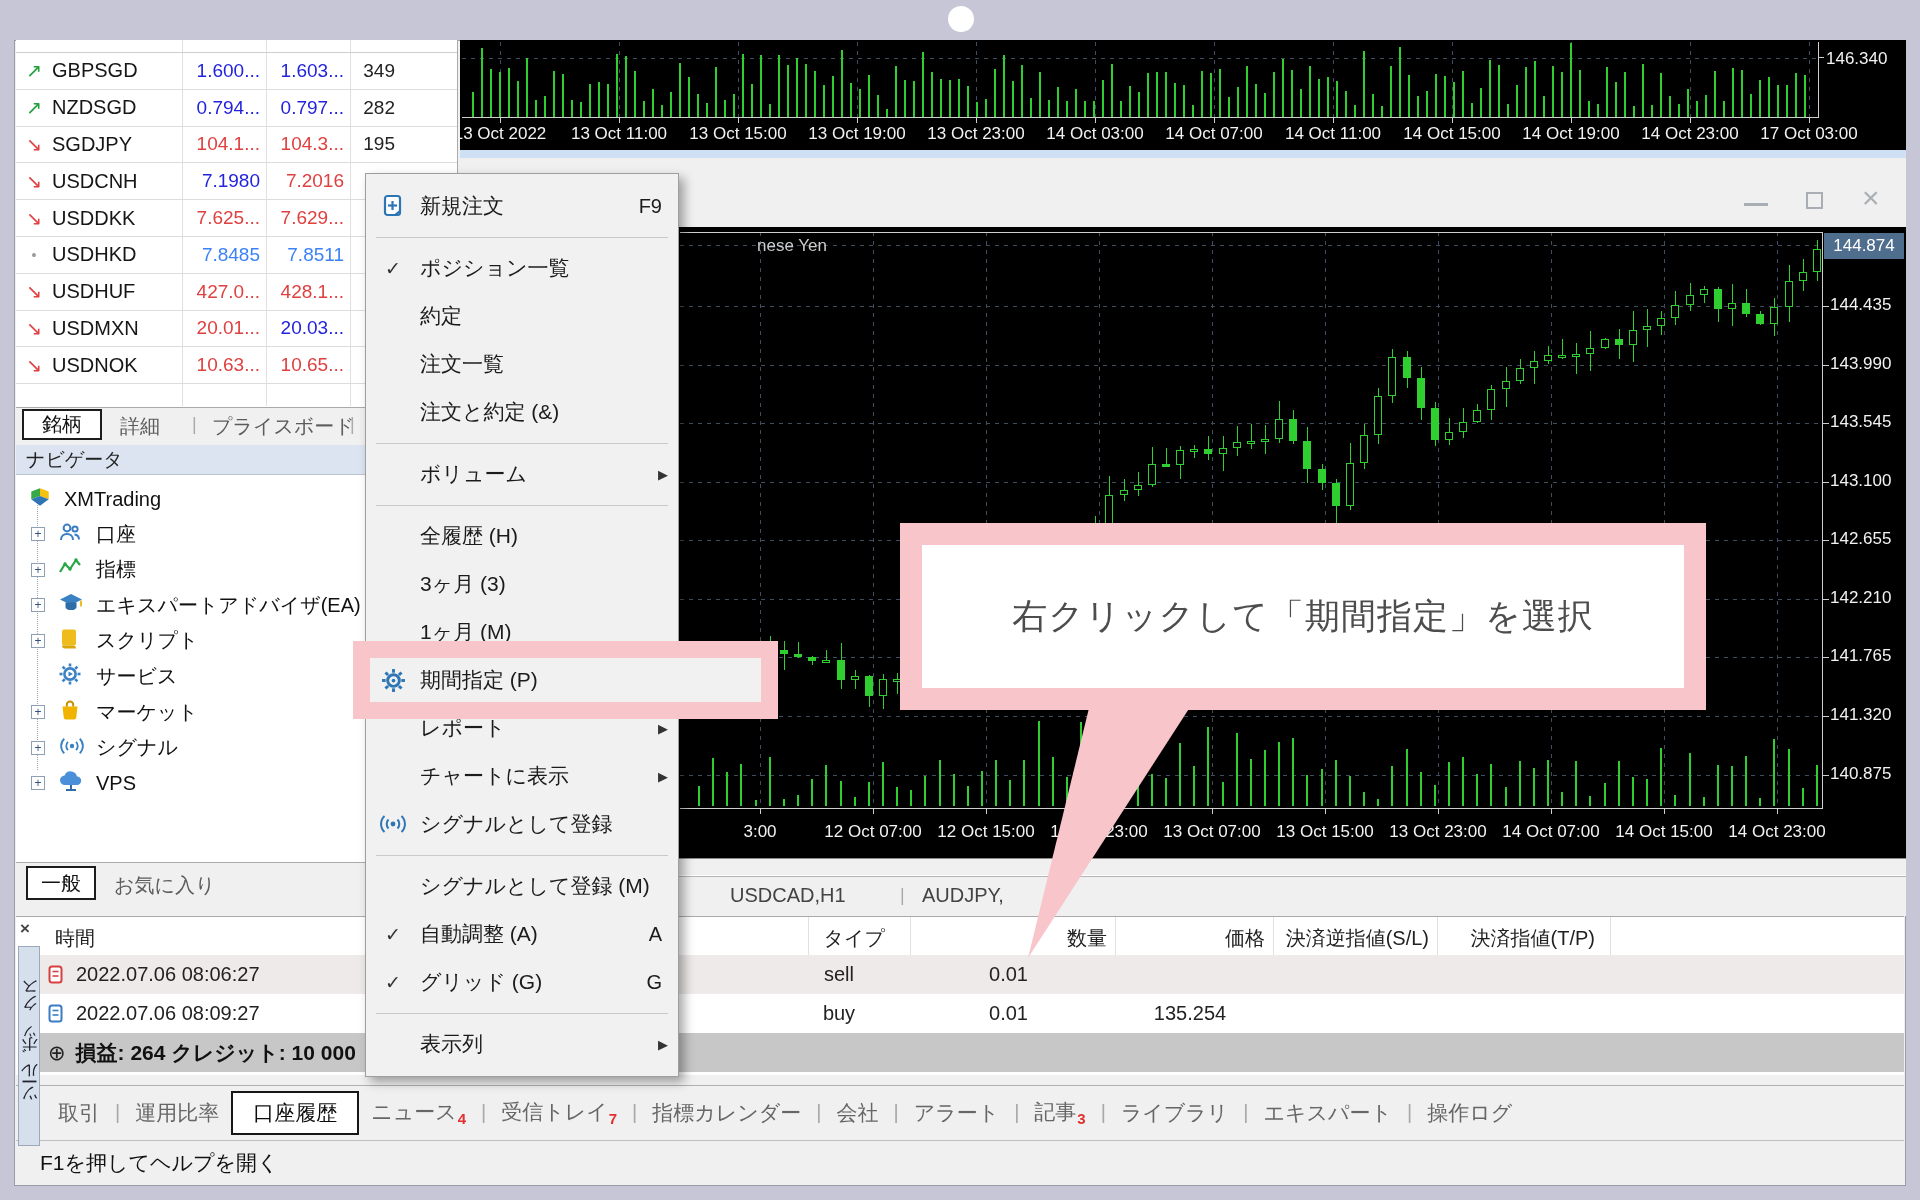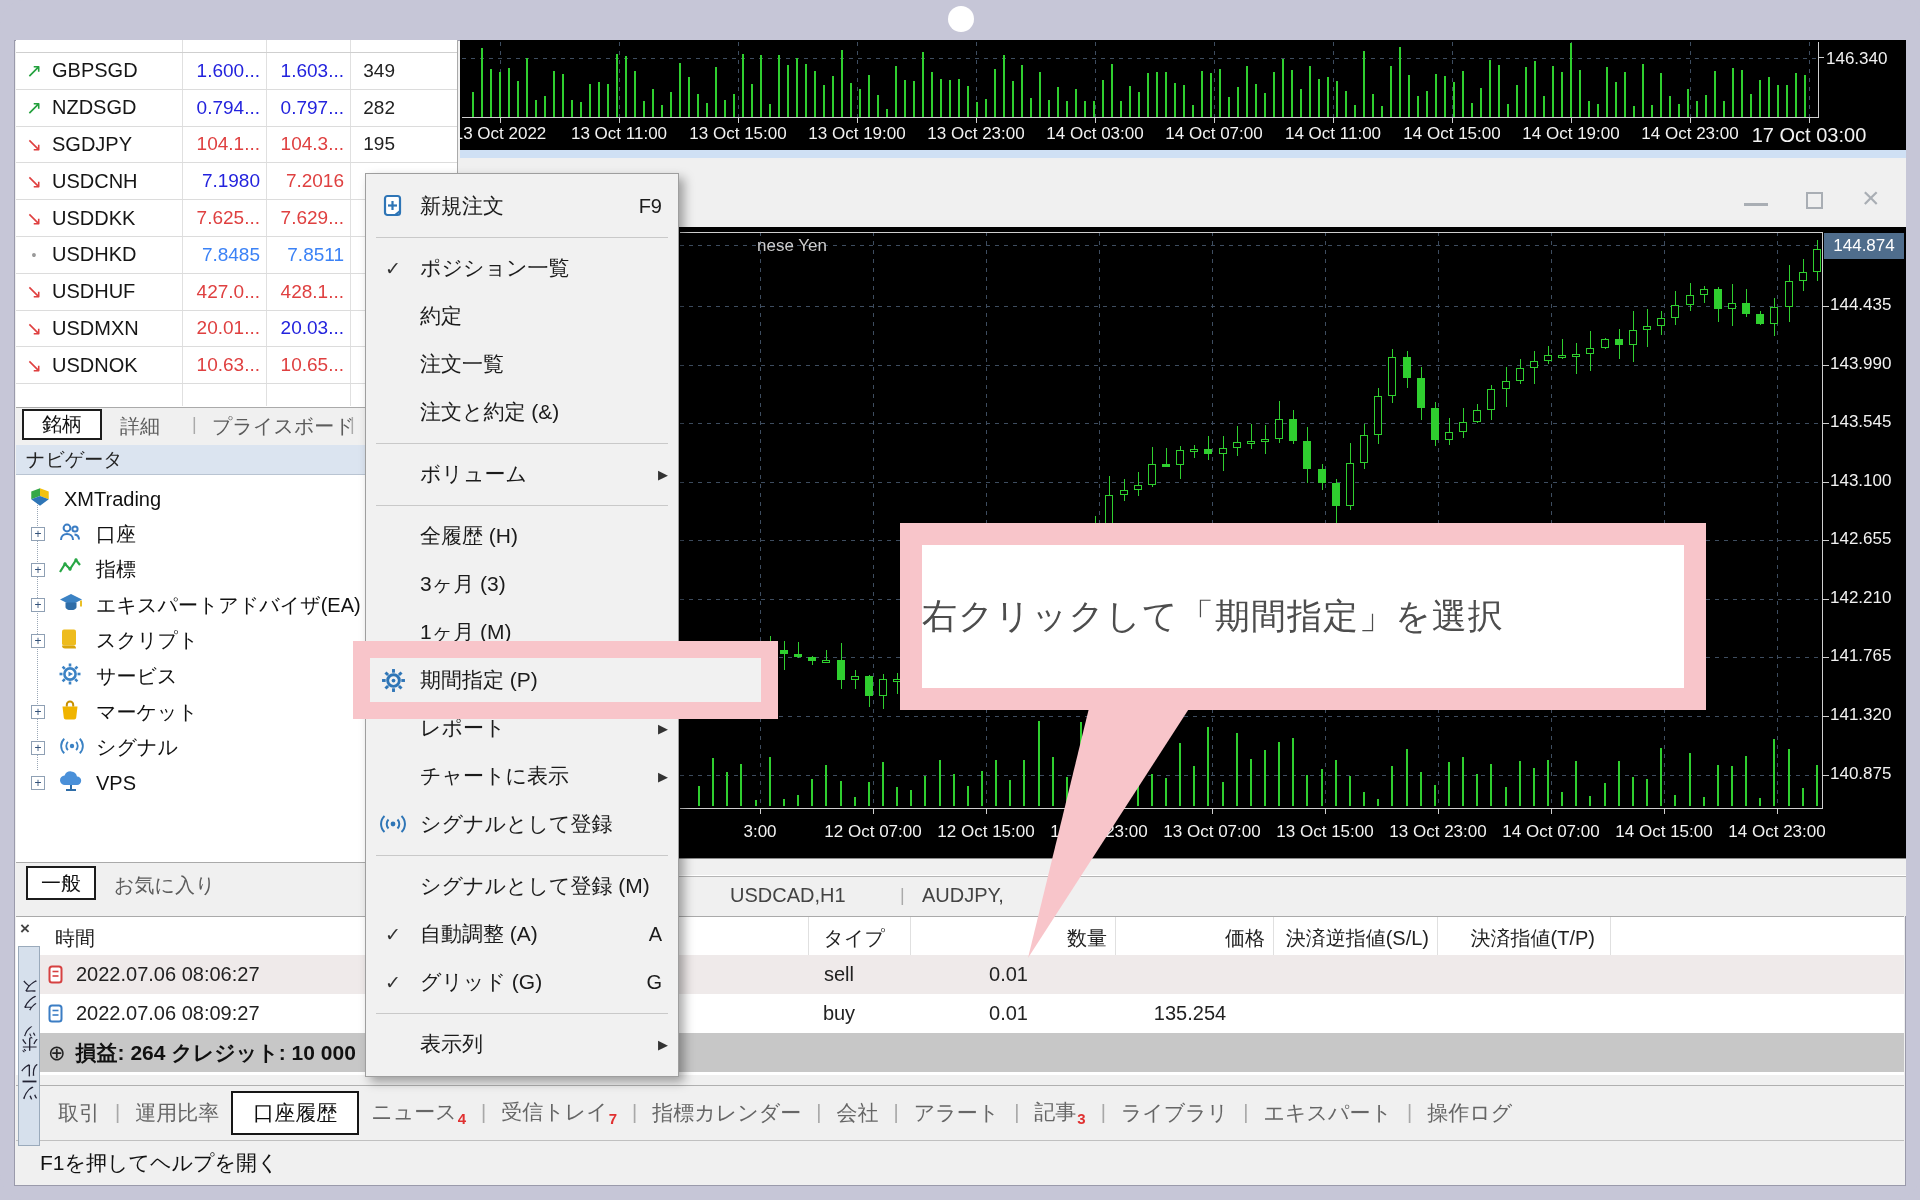--- a/index.html
+++ b/index.html
@@ -48,21 +48,21 @@
   .vgrid{position:absolute;width:1px;background:repeating-linear-gradient(to bottom,#3e4d60 0 4px,transparent 4px 9px)}
   .hgrid{position:absolute;height:1px;background:repeating-linear-gradient(to right,#3e4d60 0 4px,transparent 4px 9px)}
   .vbar{position:absolute;width:2px;background:#2fcf2f}
   .wick{position:absolute;width:1px;background:#2fcf2f}
   .cbody{position:absolute;width:8px}
   .plabel{position:absolute;left:1830px;font-size:17px;color:#f2f2f2}
   .tick{position:absolute;background:#cfcfcf}
   
   #hl-patch{position:absolute;left:678px;top:658px;width:84px;height:44px;background:#f1f1f1;z-index:55}
   #hl-frame{position:absolute;left:353px;top:641px;width:425px;height:78px;border:17px solid #f8c5ca;z-index:60}
-  #callout{position:absolute;left:900px;top:523px;width:806px;height:187px;background:#fff;border:22px solid #f8c5ca;display:flex;align-items:center;z-index:70}
+  #callout{position:absolute;left:900px;top:523px;width:806px;height:187px;background:#fff;border:22px solid #f8c5ca;display:flex;align-items:center;justify-content:center;z-index:70}
   #callout span{font-size:35px;color:#4d4d4d;letter-spacing:1px;white-space:nowrap}
   #tail{position:absolute;left:1020px;top:700px;width:180px;height:262px;background:#f8c5ca;clip-path:polygon(70px 4px,172px 4px,8px 258px);z-index:69}
   
   #btabs{position:absolute;left:44px;top:1085px;width:1860px;height:55px;display:flex;align-items:center;padding-left:12px}
   .btab{font-size:21px;color:#666;white-space:nowrap;padding:0 2px}
   .btab.active{background:#fff;border:2px solid #161616;color:#0d0d0d;padding:6px 20px;margin:0 10px}
   .bsep{color:#a8a8a8;font-size:20px;margin:0 13px}
   .badge{font-size:15px;color:#e03030;font-weight:bold;vertical-align:sub;margin-left:1px}
   #vtab{position:absolute;left:18px;top:946px;width:22px;height:200px;background:#d6e0ec;border:1px solid #9aaabb;display:flex;align-items:center;justify-content:center;z-index:5}
   #vtab span{writing-mode:vertical-rl;transform:rotate(180deg);font-size:17px;color:#223;letter-spacing:2px;white-space:nowrap}
@@ -248,21 +248,21 @@
       <span style="position: absolute; top: 124px; left: 619px; font-size: 17px; color: rgb(242, 242, 242); transform: translateX(-50%); white-space: nowrap;">13 Oct 11:00</span>
       <span style="position: absolute; top: 124px; left: 738px; font-size: 17px; color: rgb(242, 242, 242); transform: translateX(-50%); white-space: nowrap;">13 Oct 15:00</span>
       <span style="position: absolute; top: 124px; left: 857px; font-size: 17px; color: rgb(242, 242, 242); transform: translateX(-50%); white-space: nowrap;">13 Oct 19:00</span>
       <span style="position: absolute; top: 124px; left: 976px; font-size: 17px; color: rgb(242, 242, 242); transform: translateX(-50%); white-space: nowrap;">13 Oct 23:00</span>
       <span style="position: absolute; top: 124px; left: 1095px; font-size: 17px; color: rgb(242, 242, 242); transform: translateX(-50%); white-space: nowrap;">14 Oct 03:00</span>
       <span style="position: absolute; top: 124px; left: 1214px; font-size: 17px; color: rgb(242, 242, 242); transform: translateX(-50%); white-space: nowrap;">14 Oct 07:00</span>
       <span style="position: absolute; top: 124px; left: 1333px; font-size: 17px; color: rgb(242, 242, 242); transform: translateX(-50%); white-space: nowrap;">14 Oct 11:00</span>
       <span style="position: absolute; top: 124px; left: 1452px; font-size: 17px; color: rgb(242, 242, 242); transform: translateX(-50%); white-space: nowrap;">14 Oct 15:00</span>
       <span style="position: absolute; top: 124px; left: 1571px; font-size: 17px; color: rgb(242, 242, 242); transform: translateX(-50%); white-space: nowrap;">14 Oct 19:00</span>
       <span style="position: absolute; top: 124px; left: 1690px; font-size: 17px; color: rgb(242, 242, 242); transform: translateX(-50%); white-space: nowrap;">14 Oct 23:00</span>
-      <span style="position: absolute; top: 124px; left: 1809px; font-size: 20px; color: rgb(242, 242, 242); transform: translateX(-50%); white-space: nowrap;">17 Oct 03:00</span>
+      <span style="position: absolute; top: 124px; left: 1809px; font-size: 17px; color: rgb(242, 242, 242); transform: translateX(-50%); white-space: nowrap;">17 Oct 03:00</span>
     </div>
 
   <div style="position:absolute;left:460px;top:150px;width:1446px;height:8px;background:#cfe0f4"></div>
   <div style="position:absolute;left:460px;top:158px;width:1446px;height:69px;background:#f0f0f0"></div>
   <div class="winctl" style="left:1744px;top:203px;width:24px;height:3px;background:#a9aeb4"></div>
   <div class="winctl" style="left:1806px;top:192px;width:17px;height:17px;border:2px solid #a9aeb4"></div>
   <div class="winctl" style="left:1862px;top:183px;font-size:30px;line-height:30px">×</div>
 
   <div class="chartblack" style="left:460px;top:227px;width:1446px;height:631px"></div>
   <div id="plot" style="position:absolute;left:680px;top:227px;width:1142px;height:581px;overflow:hidden">

